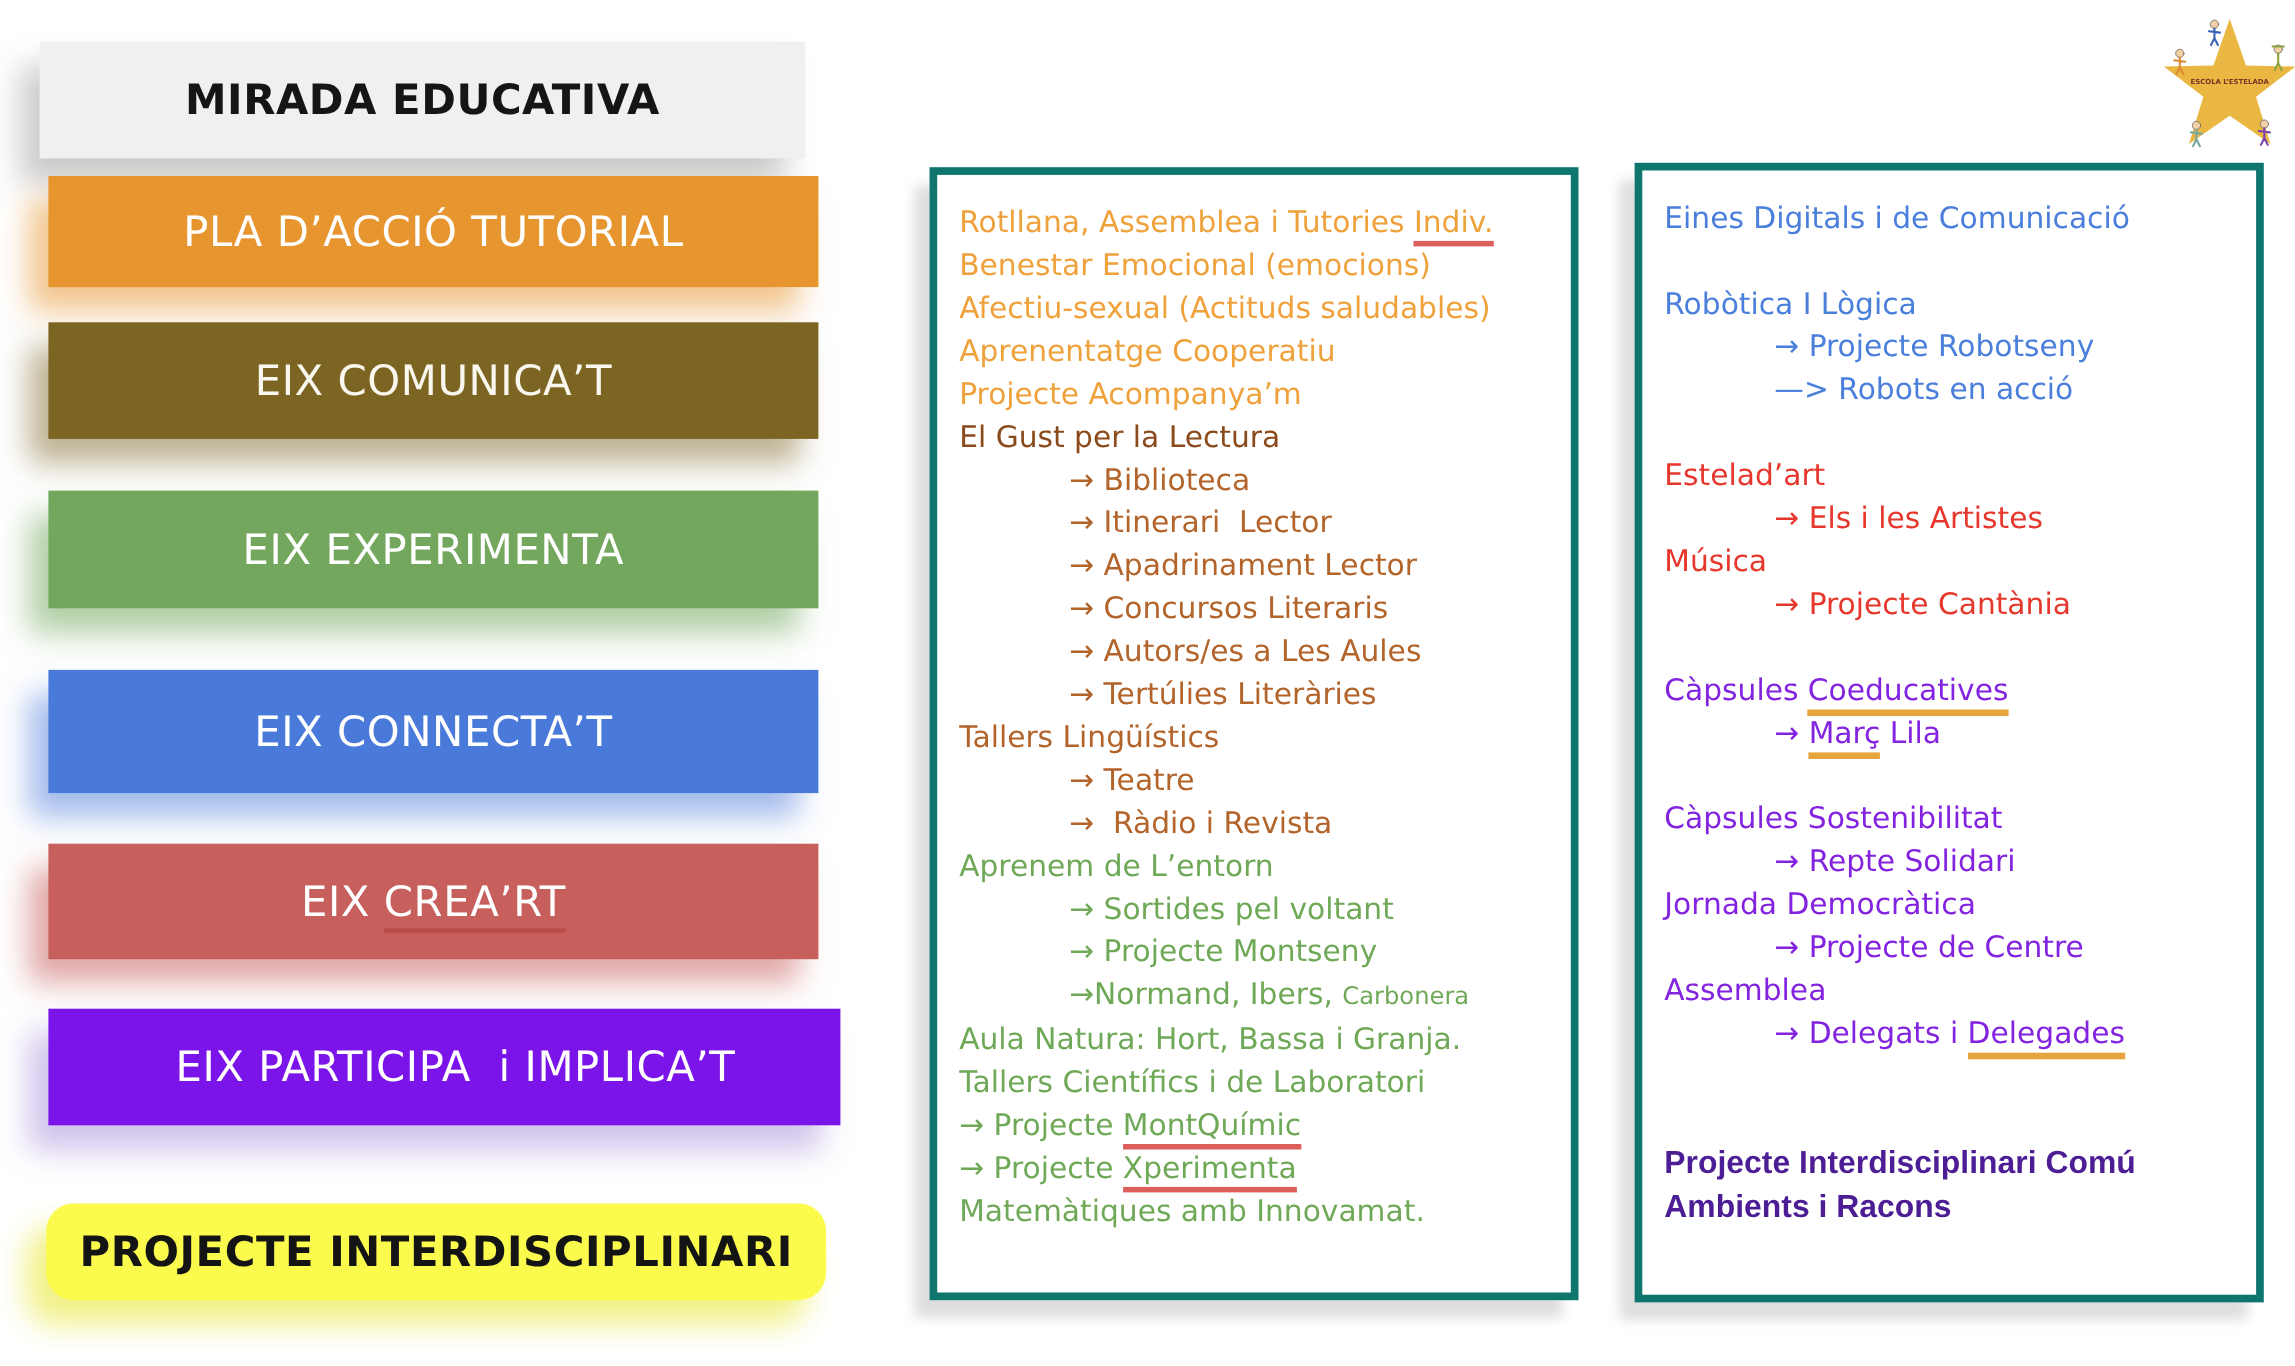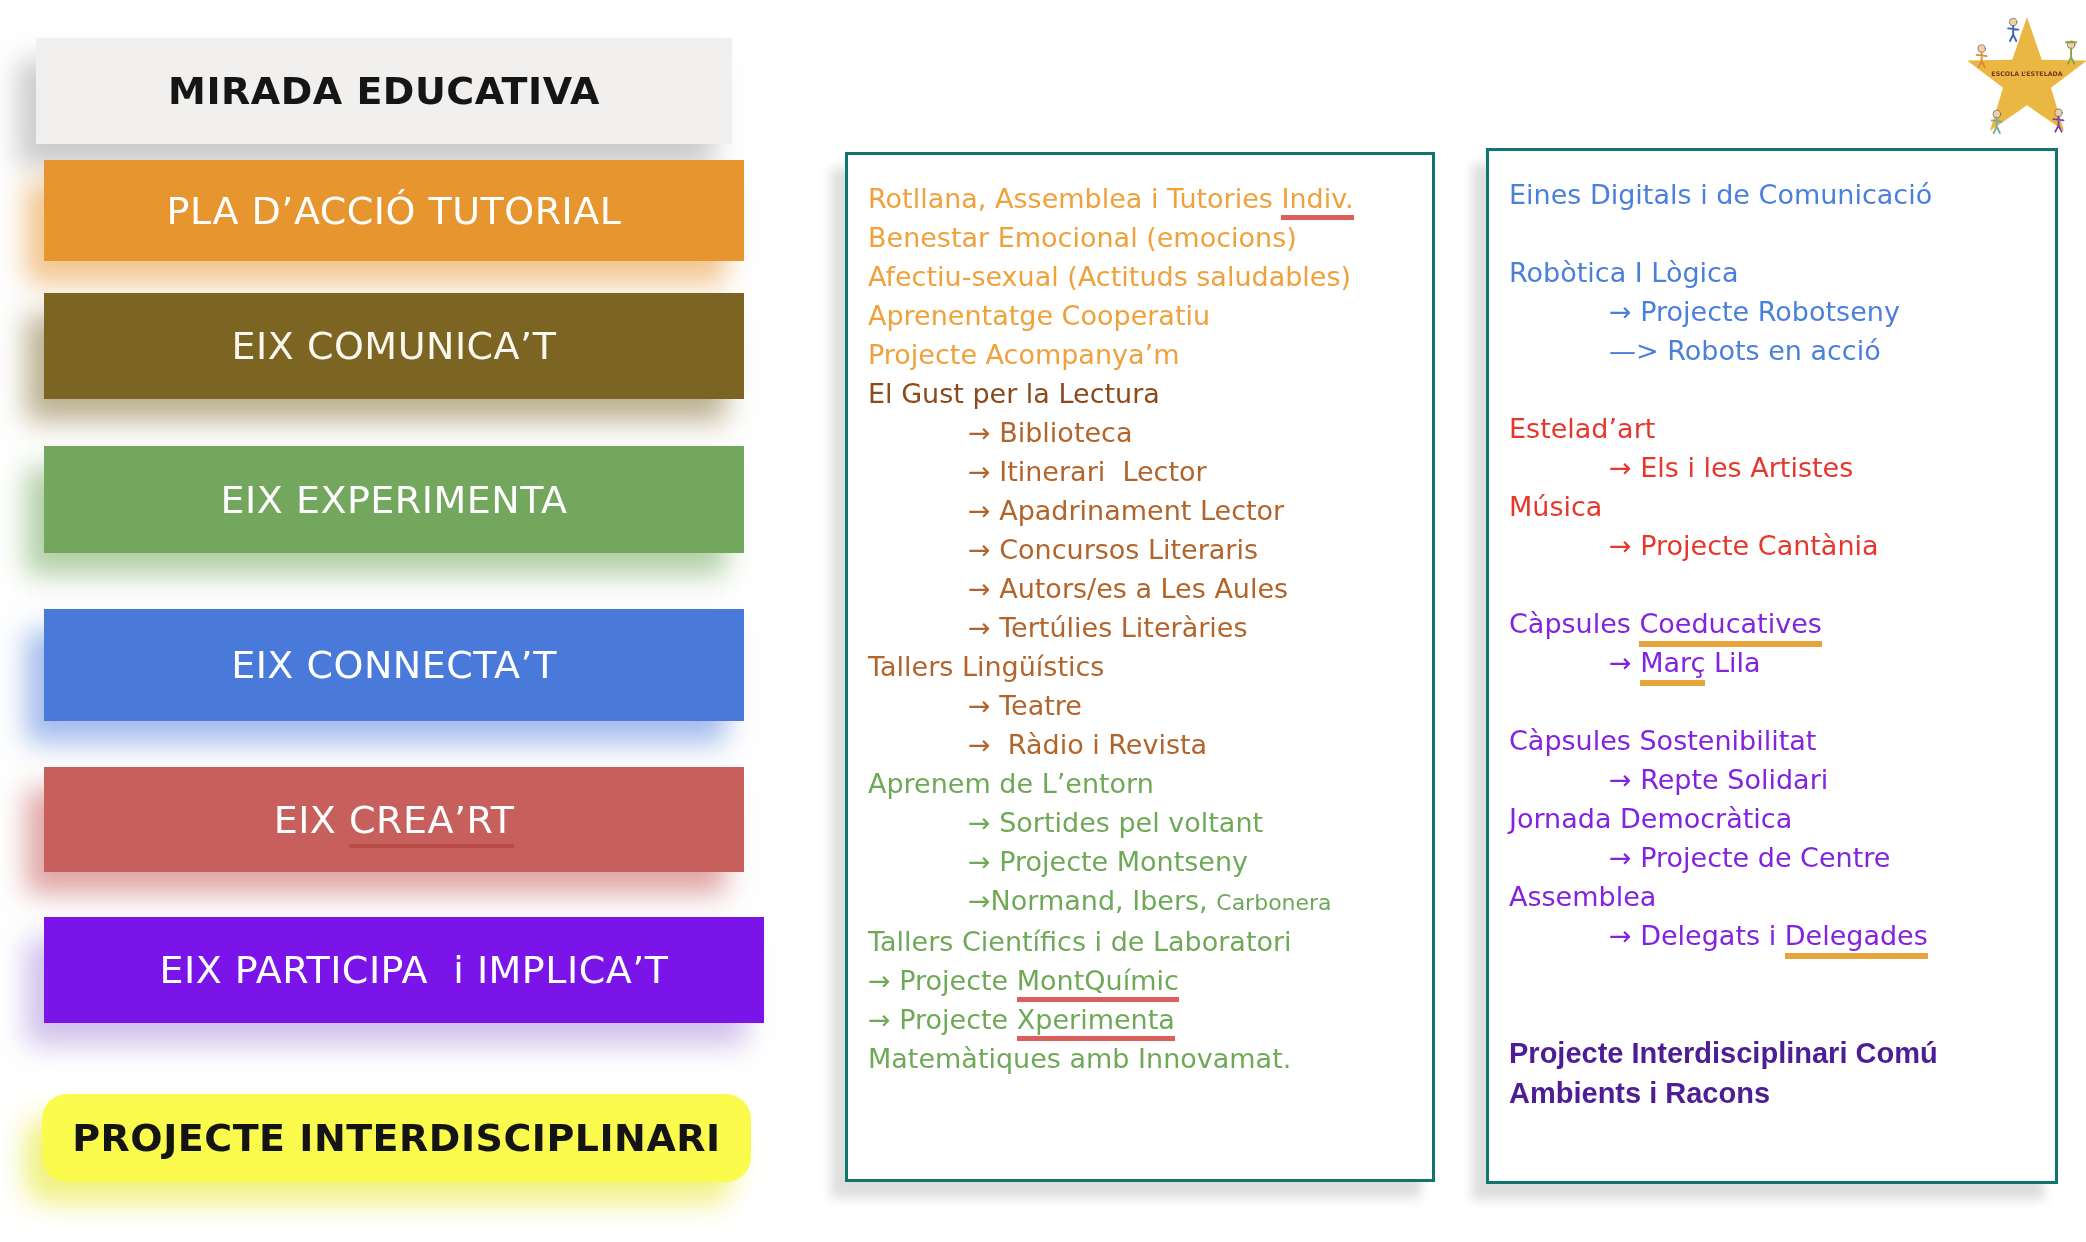--- a/index.html
+++ b/index.html
@@ -19,21 +19,21 @@
   .b1{top:160px;height:101px;}
   .b2{top:293px;height:106px;}
   .b3{top:446px;height:107px;}
   .b4{top:609px;height:112px;}
   .b5{top:767px;height:105px;justify-content:center;}
   .b6{top:917px;height:106px;}
   .b7{top:1094px;height:88px;left:42px;width:709px;}
   
   .panel{
     position:absolute;background:#ffffff;box-sizing:border-box;
-    border:3px solid #0f766e;
+    border:7px solid #0f766e;
     box-shadow:-14px 16px 10px rgba(105,105,105,0.22);
     padding:24px 18px 20px 20px;
   }
   .panel.middle{left:845px;top:152px;width:590px;height:1030px;}
   .panel.right{left:1486px;top:148px;width:572px;height:1036px;}
   .tline{
     font-size:27px;line-height:39px;min-height:39px;
     white-space:pre-wrap;
   }
   .tline.indent{padding-left:100px;}
@@ -102,20 +102,21 @@
     <div class="tline c-sienna indent"><span class="seg">→ Concursos Literaris</span></div>
     <div class="tline c-sienna indent"><span class="seg">→ Autors/es a Les Aules</span></div>
     <div class="tline c-sienna indent"><span class="seg">→ Tertúlies Literàries</span></div>
     <div class="tline c-sienna"><span class="seg">Tallers Lingüístics</span></div>
     <div class="tline c-sienna indent"><span class="seg">→ Teatre</span></div>
     <div class="tline c-sienna indent"><span class="seg">→  Ràdio i Revista</span></div>
     <div class="tline c-green"><span class="seg">Aprenem de L’entorn</span></div>
     <div class="tline c-green indent"><span class="seg">→ Sortides pel voltant</span></div>
     <div class="tline c-green indent"><span class="seg">→ Projecte Montseny</span></div>
     <div class="tline c-green indent"><span class="seg">→Normand, Ibers, </span><span class="seg small">Carbonera</span></div>
+    <div class="tline c-green"><span class="seg">Aula Natura: Hort, Bassa i Granja.</span></div>
     <div class="tline c-green"><span class="seg">Tallers Científics i de Laboratori</span></div>
     <div class="tline c-green"><span class="seg">→ Projecte </span><span class="seg u-red">MontQuímic</span></div>
     <div class="tline c-green"><span class="seg">→ Projecte </span><span class="seg u-red">Xperimenta</span></div>
     <div class="tline c-green"><span class="seg">Matemàtiques amb Innovamat.</span></div>
   </section>
 
 <section class="panel right">
     <div class="tline c-blue"><span class="seg">Eines Digitals i de Comunicació</span></div>
     <div class="tline blank"></div>
     <div class="tline c-blue"><span class="seg">Robòtica I Lògica</span></div>

